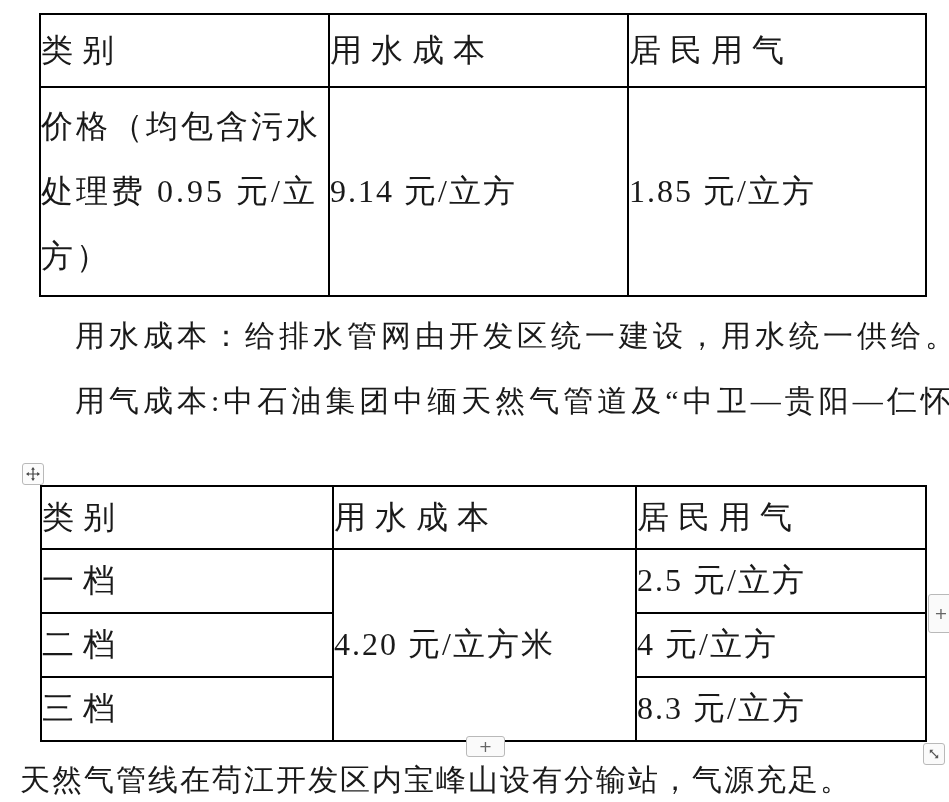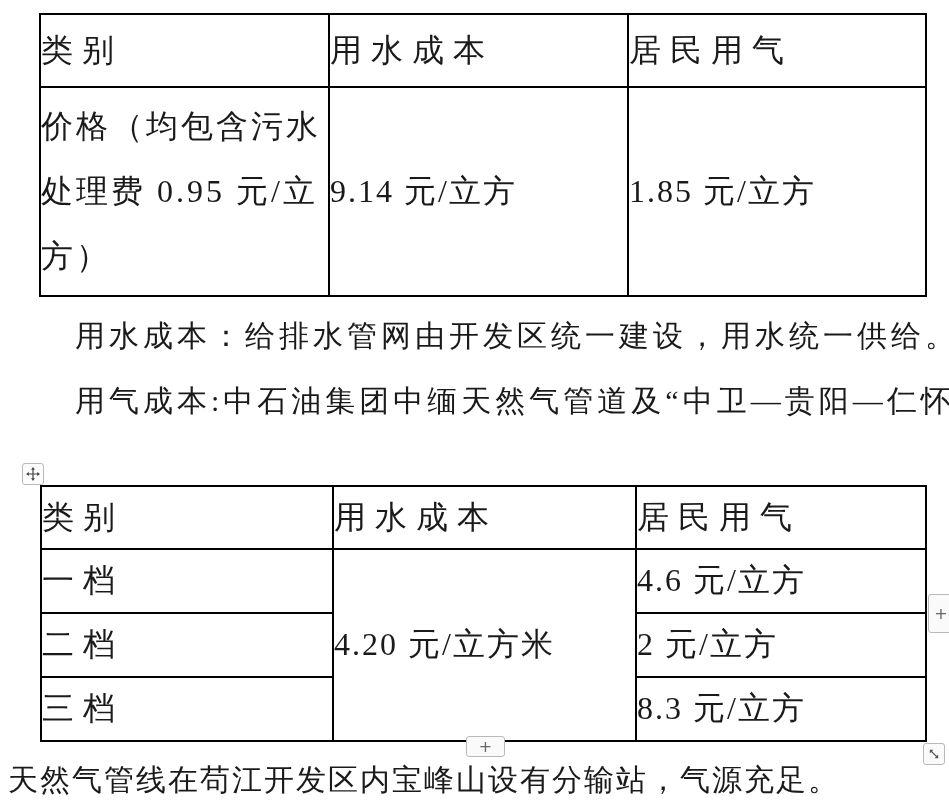--- a/index.html
+++ b/index.html
@@ -21,21 +21,21 @@
   #gas-table   { left:40px; top:485px; width:885px; }
   #gas-table tr.hdr { height:63px; }
   #gas-table tr.r   { height:64px; }
   td.label-cell {
     text-align:left; vertical-align:top; padding:2px 8px 0 9px;
     line-height:65px; letter-spacing:3px; font-size:30px;
   }
   .para { position:absolute; font-size:30px; letter-spacing:4px; white-space:nowrap; line-height:40px; }
   #para-water { left:75px; top:316px; }
   #para-gas   { left:75px; top:381px; }
-  #para-note  { left:8px;  top:760px; letter-spacing:2px; }
+  #para-note  { left:20px;  top:760px; letter-spacing:2px; }
   .ctl {
     position:absolute; box-sizing:border-box; background:#fafafa;
     border:1px solid #b9b9b9; border-radius:3px; color:#666666;
     display:flex; align-items:center; justify-content:center;
     font-family:"DejaVu Sans","Liberation Sans",sans-serif; font-size:16px; line-height:1;
   }
   #move-handle { left:22px; top:463px; width:22px; height:22px; background:#fcfcfc; }
   #add-col-btn { left:928px; top:594px; width:26px; height:39px; }
   #add-row-btn { left:466px; top:736px; width:39px; height:21px; }
   #resize-handle { left:923px; top:743px; width:22px; height:22px; }
@@ -87,25 +87,25 @@
       </colgroup>
     <tbody>
         <tr class="hdr">
       <th class="cjk">类别</th>
       <th class="cjk">用水成本</th>
       <th class="cjk">居民用气</th>
     </tr>
     <tr class="r">
       <td class="cjk">一档</td>
       <td class="val" rowspan="3">4.20 元/立方米</td>
-      <td class="val">4.6 元/立方</td>
+      <td class="val">2.5 元/立方</td>
     </tr>
     <tr class="r">
       <td class="cjk">二档</td>
-      <td class="val">2 元/立方</td>
+      <td class="val">4 元/立方</td>
     </tr>
     <tr class="r">
       <td class="cjk">三档</td>
       <td class="val">8.3 元/立方</td>
     </tr>
   </tbody>
     </table>
 
   <div class="ctl" id="add-col-btn">+</div>
 

